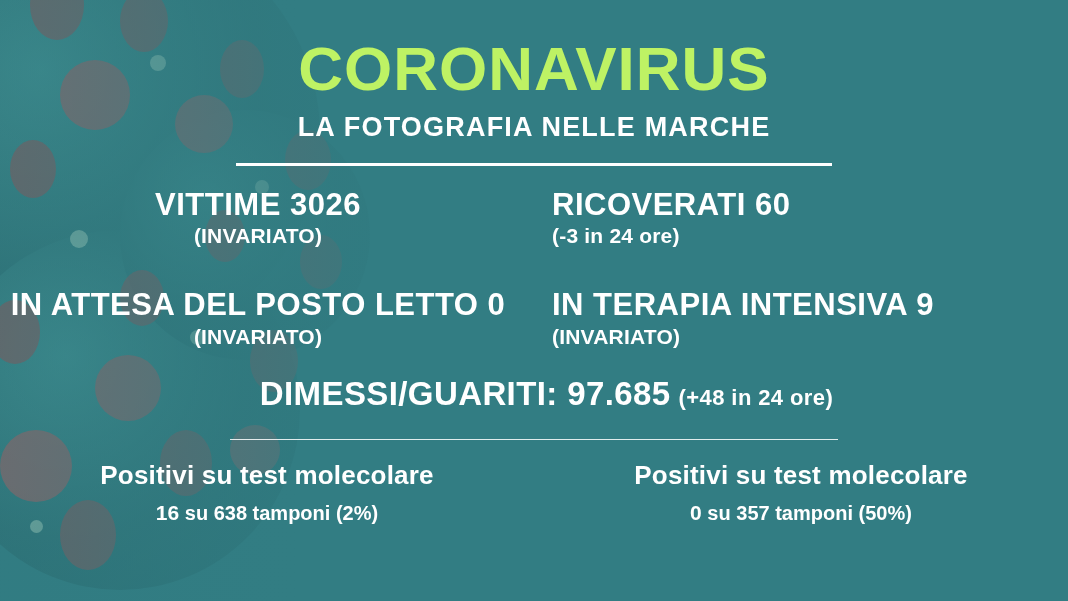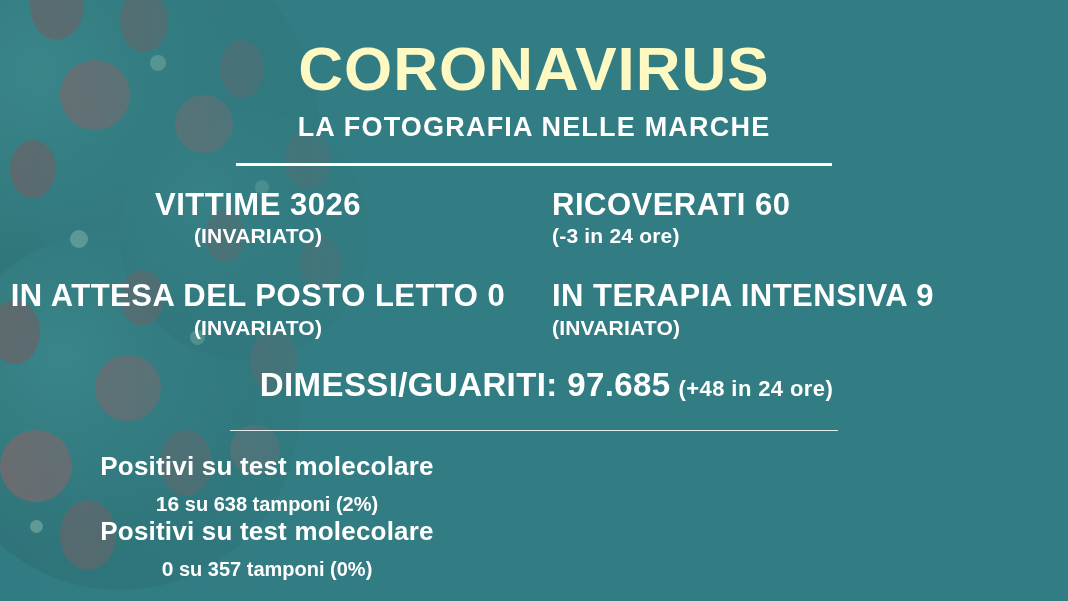--- a/index.html
+++ b/index.html
@@ -67,21 +67,21 @@
     color: #ffffff;
     text-align: center;
   }
   .title {
     margin: 0;
     padding-top: 38px;
     font-size: 62px;
     line-height: 1;
     font-weight: 900;
     letter-spacing: 1px;
-    color: #fef9c3;
+    color: #bef264;
     text-transform: uppercase;
   }
   .subtitle {
     margin: 12px 0 0 0;
     font-size: 27px;
     font-weight: 700;
     letter-spacing: 1.2px;
     color: #ffffff;
     text-transform: uppercase;
   }
@@ -116,41 +116,40 @@
     line-height: 1.08;
     white-space: nowrap;
   }
   .stat-sub {
     font-size: 21px;
     font-weight: 900;
     letter-spacing: .2px;
     margin-top: 3px;
     white-space: nowrap;
   }
-  .row2 { margin-top: 31px; }
+  .row2 { margin-top: 40px; }
   .wide-row {
     margin-top: 26px;
     font-size: 33px;
     font-weight: 900;
     letter-spacing: .4px;
     text-transform: uppercase;
     padding-left: 25px;
   }
   .wide-row .delta {
     font-size: 22px;
     font-weight: 900;
     text-transform: none;
     vertical-align: baseline;
     margin-left: 8px;
   }
   .tests {
     margin-top: 20px;
     display: flex;
     width: 1068px;
-    flex-direction: column;
   }
   .test-col {
     width: 50%;
     text-align: center;
   }
   .test-title {
     font-size: 26px;
     font-weight: 900;
     letter-spacing: .2px;
   }
@@ -241,19 +240,19 @@
         <div class="test-title">Positivi su test molecolare</div>
         <div class="test-line">
           <span class="big">16</span>
           <span>su 638 tamponi (2%)</span>
         </div>
       </div>
       <div class="test-col">
         <div class="test-title">Positivi su test molecolare</div>
         <div class="test-line">
           <span class="big">0</span>
-          <span>su 357 tamponi (0%)</span>
+          <span>su 357 tamponi (50%)</span>
         </div>
       </div>
     </div>
 
   </div>
 </div>
 
 </body></html>

